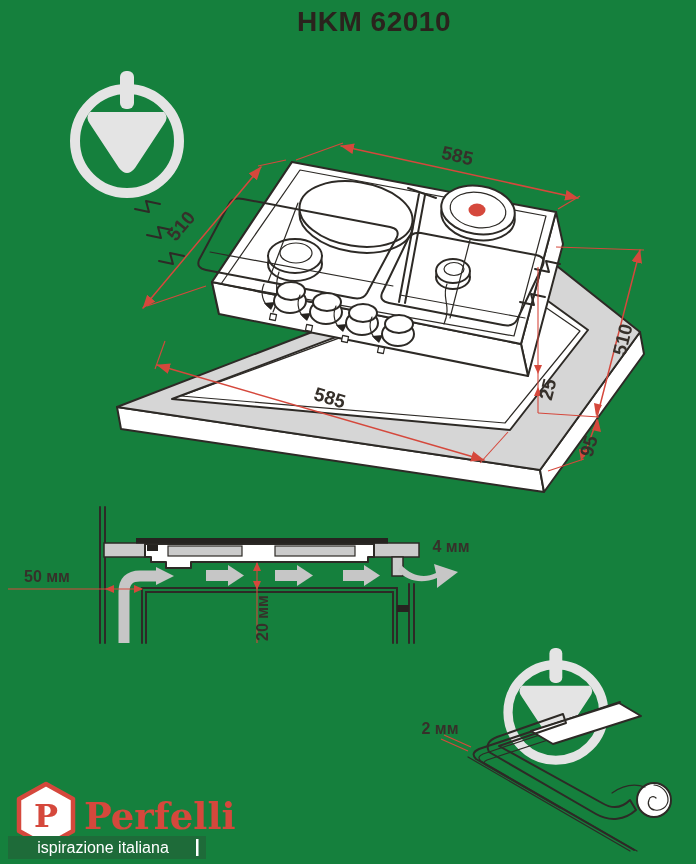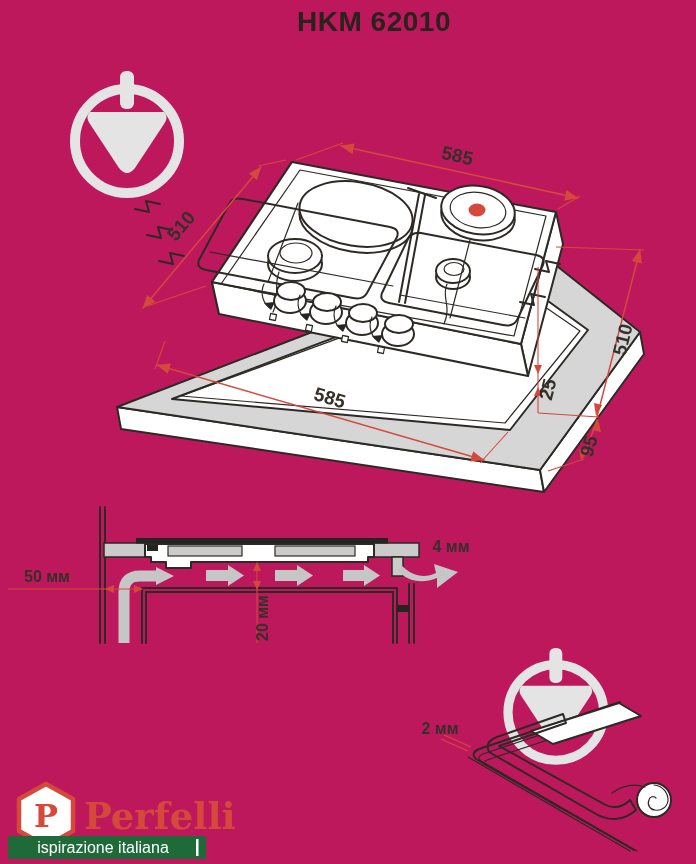--- a/index.html
+++ b/index.html
@@ -1,16 +1,16 @@
 <!DOCTYPE html>
 <html><head>
 <meta charset="utf-8">
 <style>
   html,body{margin:0;padding:0;background:#fff;}
-  .sheet{position:relative;width:696px;height:864px;background:#be185d;overflow:hidden;
+  .sheet{position:relative;width:696px;height:864px;background:#15803d;overflow:hidden;
          font-family:"Liberation Sans",sans-serif;}
   svg{display:block}
   .ink{fill:none;stroke:#2d2a26;stroke-width:2;stroke-linejoin:round;stroke-linecap:round}
   .ink-thin{fill:none;stroke:#2d2a26;stroke-width:1.2;stroke-linejoin:round;stroke-linecap:round}
   .wfill{fill:#ffffff}
   .gfill{fill:#d6d6d6}
   .g2fill{fill:#cbcbcb}
   .blk{fill:#262320}
   .redline{stroke:#d5483c;stroke-width:1.5;fill:none;stroke-linecap:round}
   .redthin{stroke:#d5483c;stroke-width:1.1;fill:none}

